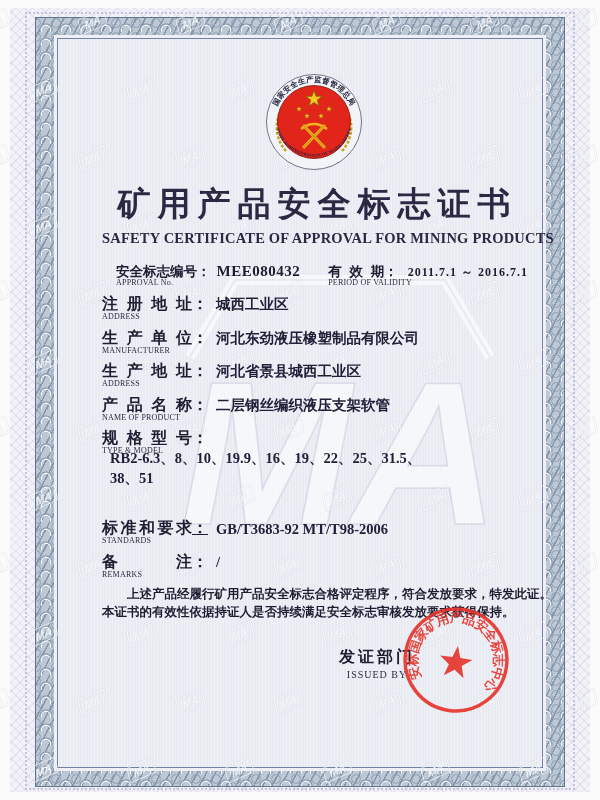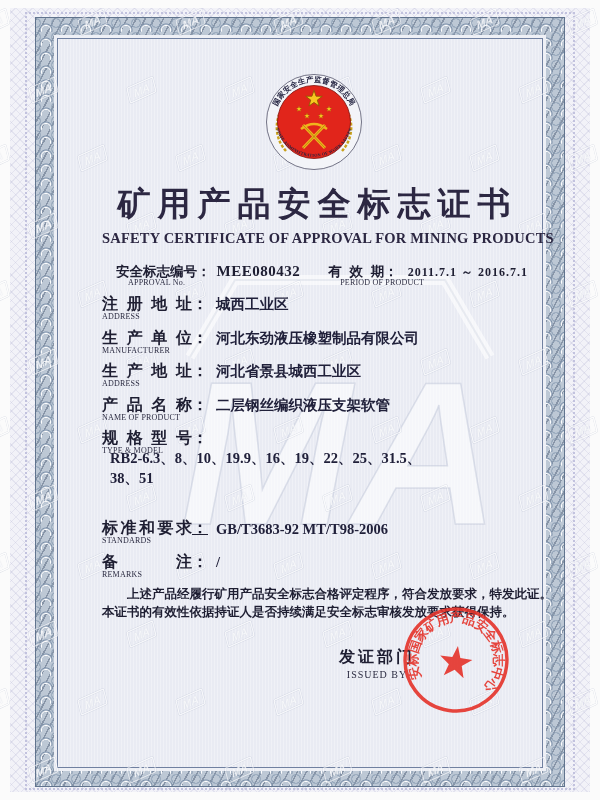--- a/index.html
+++ b/index.html
@@ -51,21 +51,21 @@
   .subtitle{
     margin-top:3px;text-align:center;
     font-size:14.5px;font-weight:700;letter-spacing:.2px;color:#2c2742;white-space:nowrap;
   }
   
   .header-row{margin-top:15px;display:flex;align-items:center;}
   .hdr-left{margin-left:14px;position:relative;white-space:nowrap;}
   .hdr-right{margin-left:auto;position:relative;white-space:nowrap;margin-right:-2px;}
   .hdr-zh{font-size:13.5px;font-weight:700;}
   .hdr-zh-just{display:inline-block;width:56px;text-align:justify;text-align-last:justify;font-size:13.5px;font-weight:700;vertical-align:bottom;}
-  .hdr-en{position:absolute;left:12px;top:16px;font-size:8px;letter-spacing:.2px;color:#2a2a40;white-space:nowrap;}
+  .hdr-en{position:absolute;left:0;top:16px;font-size:8px;letter-spacing:.2px;color:#2a2a40;white-space:nowrap;}
   .hdr-val{font-size:15px;font-weight:600;letter-spacing:.5px;margin-left:6px;}
   .hdr-val2{font-size:12px;font-weight:600;letter-spacing:1px;margin-left:10px;}
   
   .fields{margin-top:13px;}
   .row{position:relative;margin-bottom:9.5px;min-height:24px;}
   .row.gap{margin-top:30px;text-decoration:underline;}
   .zh{display:inline-block;width:90px;text-align:justify;text-align-last:justify;
       font-size:16px;font-weight:700;vertical-align:bottom;}
   .colon{font-size:16px;font-weight:700;}
   .en{position:absolute;left:0;top:18px;font-size:8px;letter-spacing:.2px;color:#2a2a40;white-space:nowrap;}
@@ -140,21 +140,21 @@
       <div class="title">矿用产品安全标志证书</div>
       <div class="subtitle">SAFETY CERTIFICATE OF APPROVAL FOR MINING PRODUCTS</div>
 
       <div class="header-row">
         <div class="hdr-left">
           <span class="hdr-zh">安全标志编号</span><span class="hdr-zh">：</span><span class="hdr-val">MEE080432</span>
           <span class="hdr-en">APPROVAL No.</span>
         </div>
         <div class="hdr-right">
           <span class="hdr-zh-just">有效期</span><span class="hdr-zh">：</span><span class="hdr-val2">2011.7.1 ～ 2016.7.1</span>
-          <span class="hdr-en">PERIOD OF PRODUCT</span>
+          <span class="hdr-en">PERIOD OF VALIDITY</span>
         </div>
       </div>
 
       <div class="fields">
         <div class="row">
           <span class="zh">注册地址</span><span class="colon">：</span><span class="val">城西工业区</span>
           <span class="en">ADDRESS</span>
         </div>
         <div class="row">
           <span class="zh">生产单位</span><span class="colon">：</span><span class="val">河北东劲液压橡塑制品有限公司</span>

